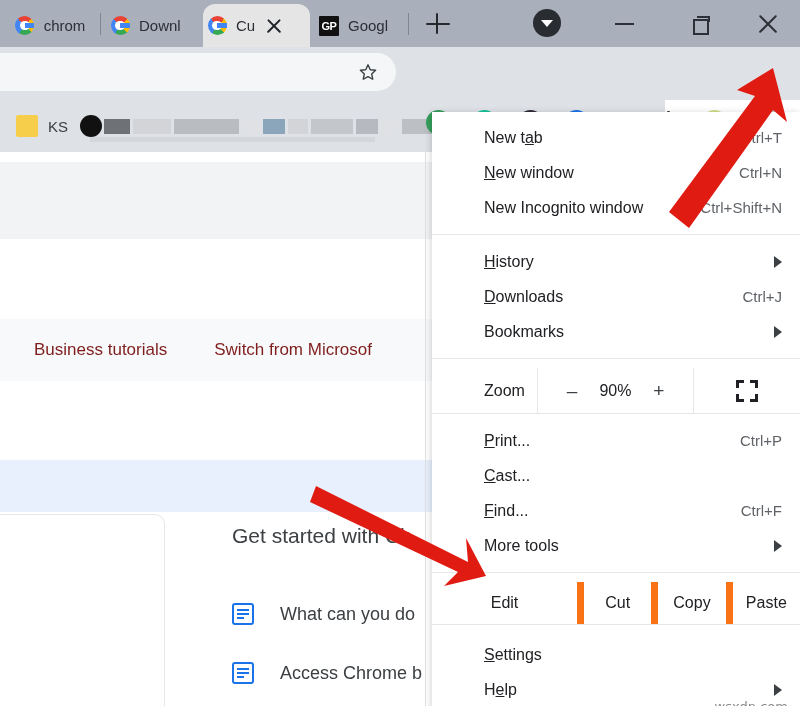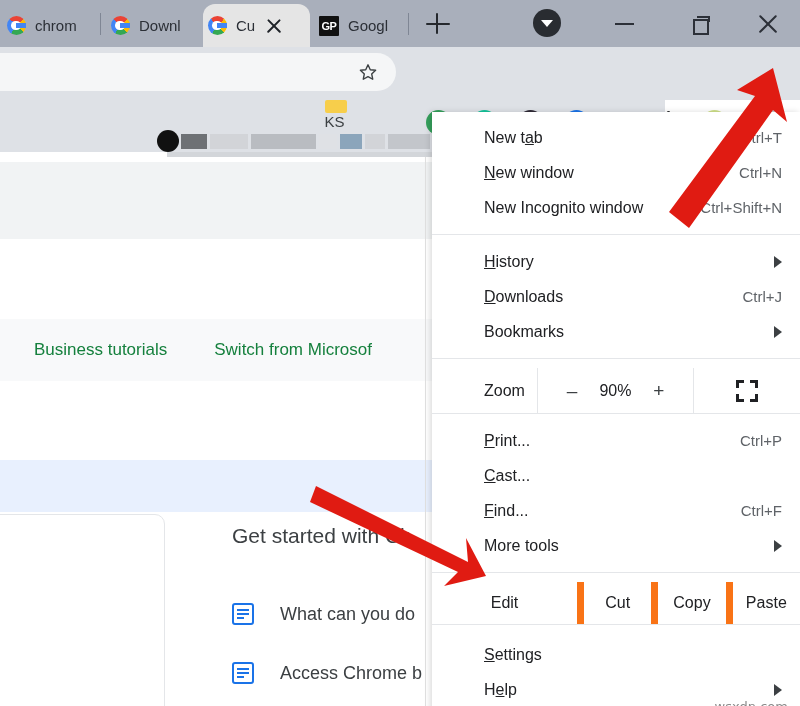--- a/index.html
+++ b/index.html
@@ -195,21 +195,20 @@
   }
   .menu-dot { width: 4.5px; height: 4.5px; border-radius: 50%; background: #202124; }
 
   
   .bookmarks {
     position: absolute; left: 0; top: 100px;
     width: 665px; height: 52px;
     background: #dee1e6;
     display: flex; align-items: center;
     padding-left: 16px;
-    flex-direction: column;
   }
   .bm-folder {
     width: 22px; height: 22px; background: #f7ce4b;
     border-radius: 2px; margin-right: 10px;
   }
   .bm-label { font-size: 15px; color: #3c4043; margin-right: 12px; }
   .bm-redact-group { display: flex; align-items: center; position: relative; }
   .bm-dark { width: 22px; height: 22px; border-radius: 50%; background: #111; margin-right: 2px; }
   .bm-blk { height: 15px; margin-right: 3px; }
   .bm-underline {
@@ -229,21 +228,21 @@
     width: 800px; height: 77px;
     background: #f1f3f4;
   }
   .page-navrow {
     position: absolute; left: 0; top: 167px;
     width: 800px; height: 62px;
     background: #f8f9fa;
     display: flex; align-items: center;
   }
   .navlink {
-    font-size: 17px; color: #15803d;
+    font-size: 17px; color: #7f1d1d;
     white-space: nowrap;
   }
   .page-band-blue {
     position: absolute; left: 0; top: 308px;
     width: 800px; height: 52px;
     background: #e8f0fe;
   }
   .page-card {
     position: absolute; left: -40px; top: 362px;
     width: 205px; height: 240px;
@@ -469,21 +468,21 @@
     </div>
 
     <div class="menu-btn">
       <span class="menu-dot"></span>
       <span class="menu-dot"></span>
       <span class="menu-dot"></span>
     </div>
   </div>
 
   <div class="tabstrip">
-    <div class="tab inactive" style="left:2px; width:96px;">
+    <div class="tab inactive" style="left:2px; width:96px;justify-content:center;">
       <span class="tab-favicon">
           <span class="gicon"></span>
         </span>
       <span class="tab-title">chrom</span>
     </div>
     <span class="tab-sep" style="left:100px;"></span>
 
     <div class="tab inactive" style="left:106px; width:95px;">
       <span class="tab-favicon">
           <span class="gicon"></span>

